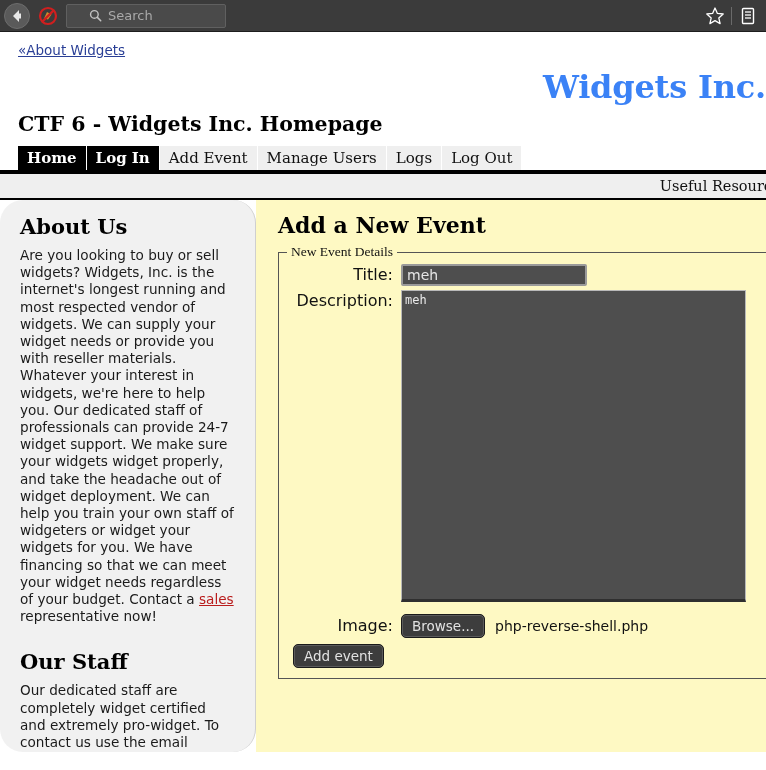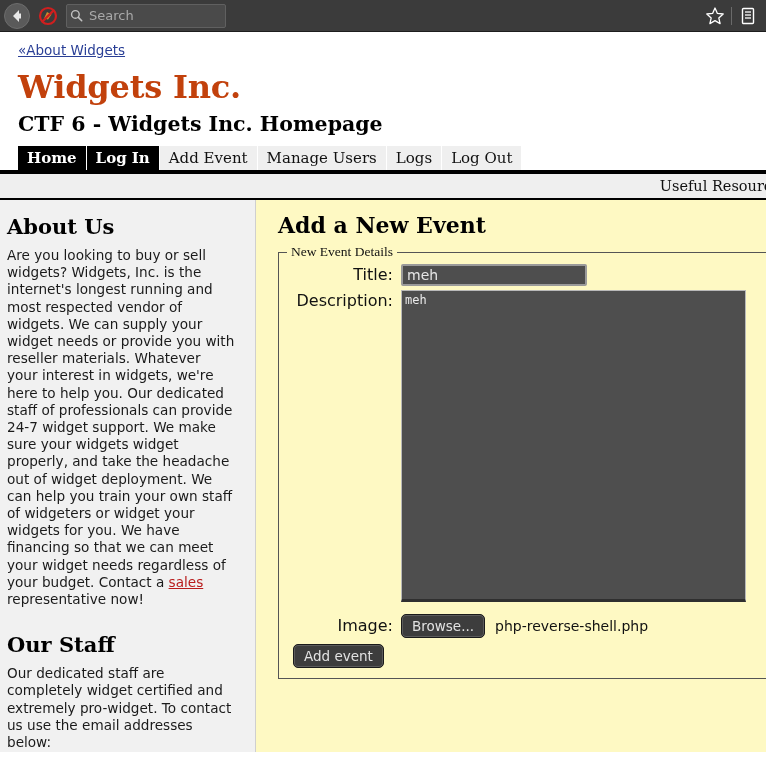--- a/index.html
+++ b/index.html
@@ -61,21 +61,21 @@
 
   #searchbar {
     flex: 0 0 auto;
     width: 160px;
     height: 24px;
     background: #4a4a4a;
     border: 1px solid #606060;
     border-radius: 2px;
     display: flex;
     align-items: center;
-    padding: 0 3px;
+    padding: 0 22px;
   }
   #search-placeholder {
     font-size: 13px;
     color: #a9a9a9;
     margin-left: 6px;
   }
   #chrome-right {
     margin-left: auto;
     display: flex;
     align-items: center;
@@ -102,23 +102,24 @@
   }
   #breadcrumb a {
     color: #2a3f96;
     text-decoration: underline;
   }
 
   #site-title {
     font-family: "DejaVu Serif", serif;
     font-weight: bold;
     font-size: 32px;
-    color: #c2410c;
+    color: #3b82f6;
     margin: 10px 0 0 18px;
     letter-spacing: -0.2px;
+    text-align: right;
   }
   #site-subtitle {
     font-family: "DejaVu Serif", serif;
     font-weight: bold;
     font-size: 20.5px;
     color: #000;
     margin: 6px 0 0 18px;
   }
 
   
@@ -170,22 +171,23 @@
   
   #columns {
     display: flex;
     height: 552px;
   }
   #sidebar {
     width: 256px;
     flex: 0 0 256px;
     background: #f1f1f1;
     border-right: 1px solid #cfcfcf;
-    padding: 14px 20px 0 7px;
-    overflow: hidden;
+    padding: 14px 20px 0 20px;
+    overflow: hidden;
+    border-radius: 23px;
   }
   .side-head {
     font-family: "DejaVu Serif", serif;
     font-weight: bold;
     font-size: 21px;
     color: #000;
     margin: 0 0 8px 0;
   }
   .side-head.second { margin-top: 24px; }
   .side-body {

